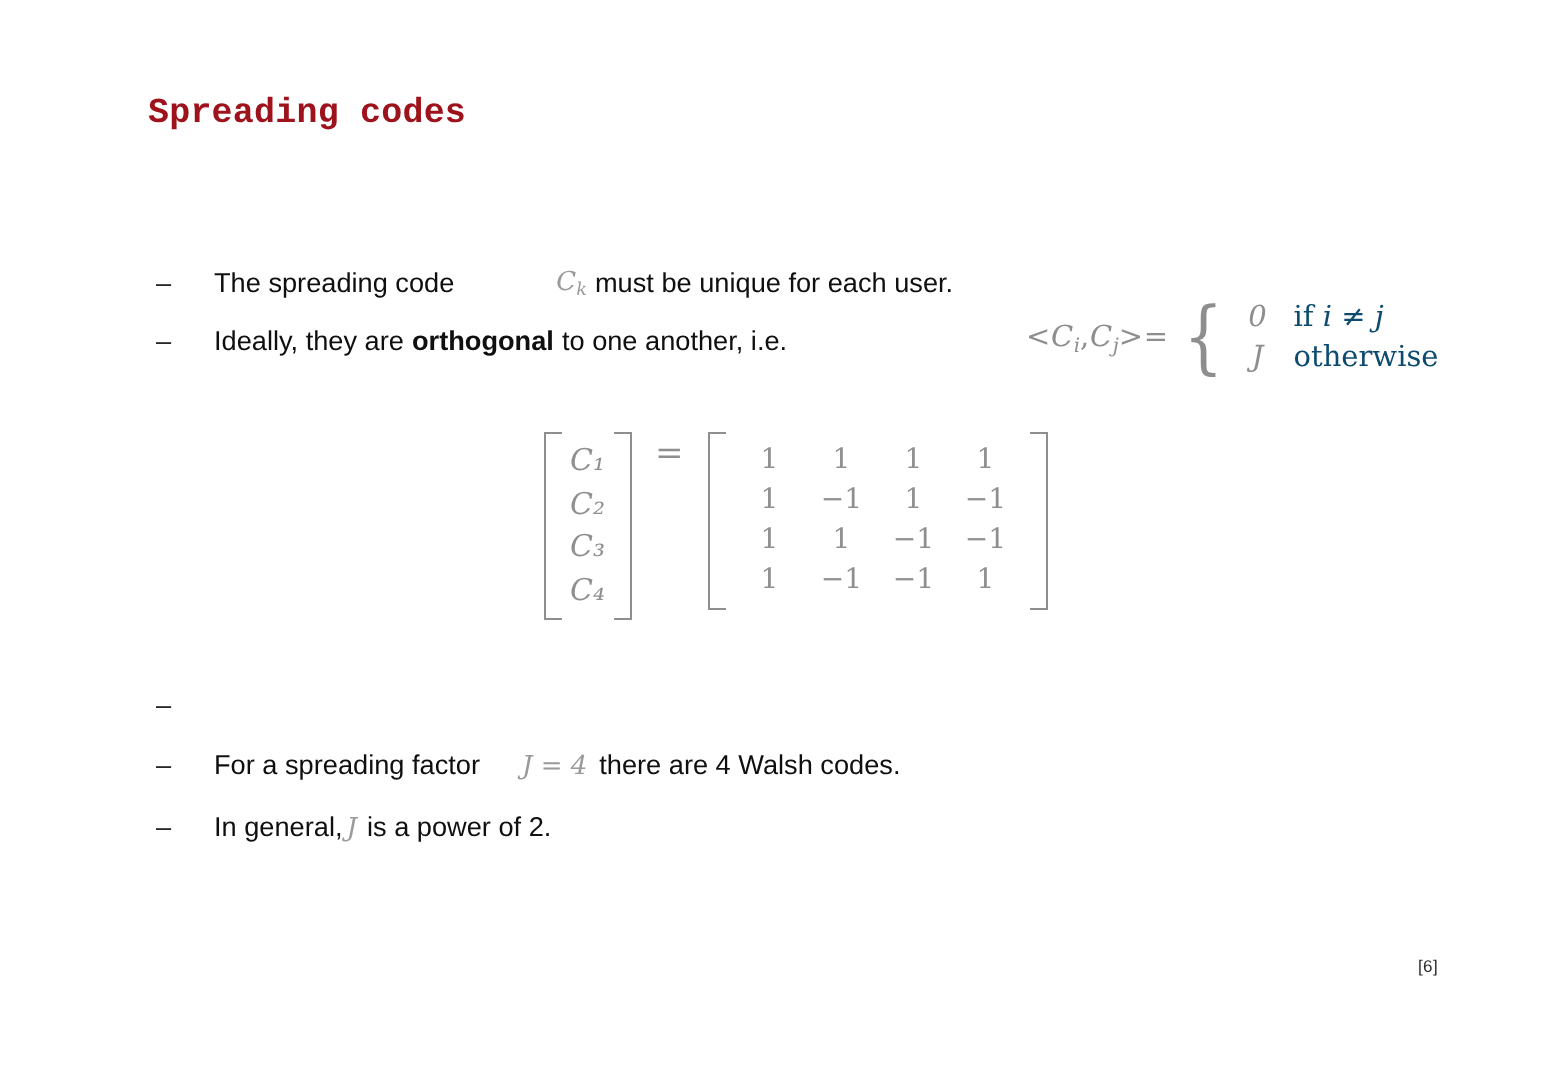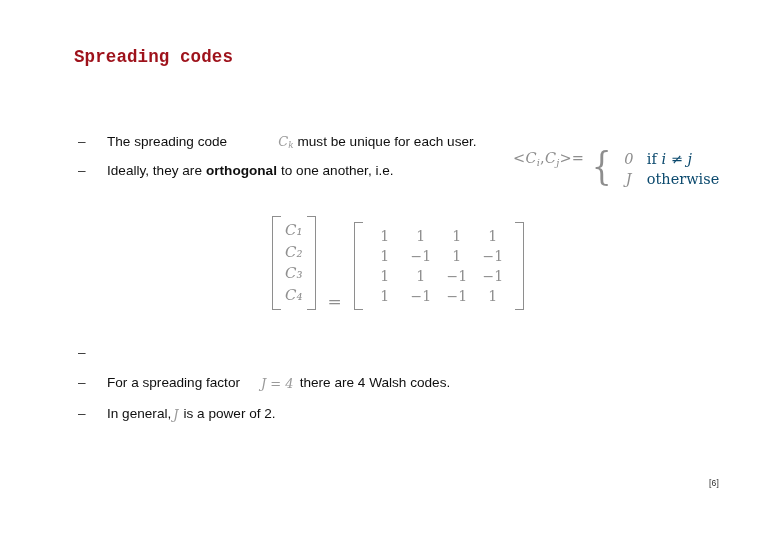--- a/index.html
+++ b/index.html
@@ -97,21 +97,21 @@
     position: relative;
     top: 1px;
   }
 
   
   .ortho-eq {
     position: absolute;
     left: 513px;
     top: 150px;
     display: flex;
-    align-items: flex-start;
+    align-items: center;
     font-family: "DejaVu Serif", serif;
     color: #8e8e8e;
     font-size: 15px;
     white-space: nowrap;
   }
   .ortho-lhs {
     font-style: italic;
     font-size: 14.5px;
     letter-spacing: 0.3px;
   }
@@ -152,21 +152,21 @@
     padding-left: 7px;
   }
   .case-cond i { font-style: italic; }
 
   
   .matrix-eq {
     position: absolute;
     left: 272px;
     top: 216px;
     display: flex;
-    align-items: flex-end;
+    align-items: flex-start;
     font-family: "DejaVu Serif", serif;
     color: #8e8e8e;
   }
 
   .bracketed {
     position: relative;
     padding: 4px 13px;
   }
   .bracketed::before,
   .bracketed::after {

